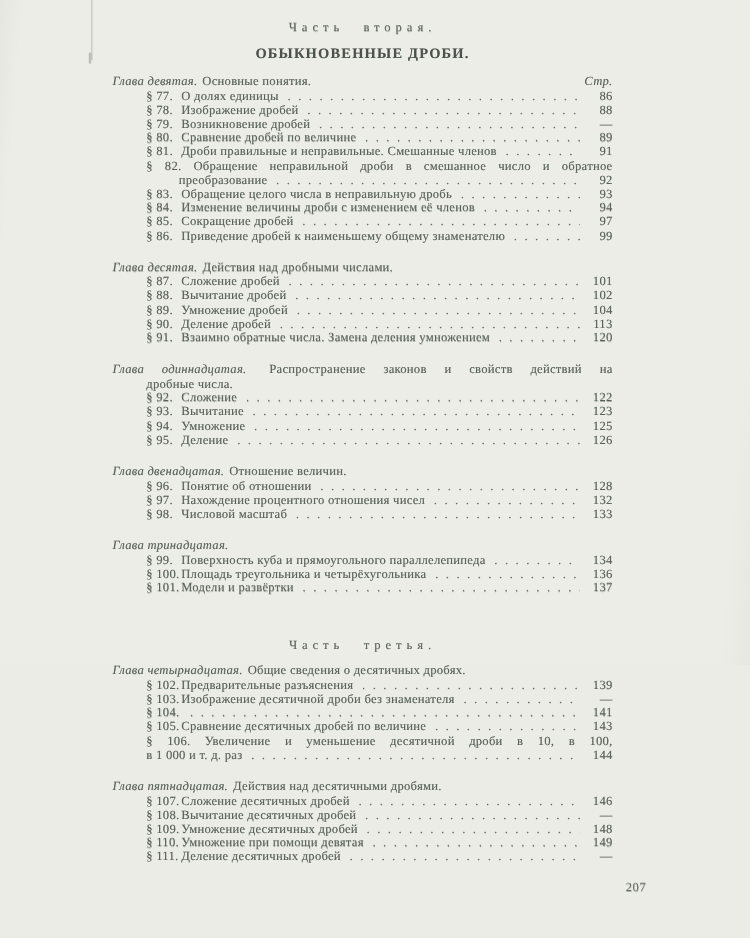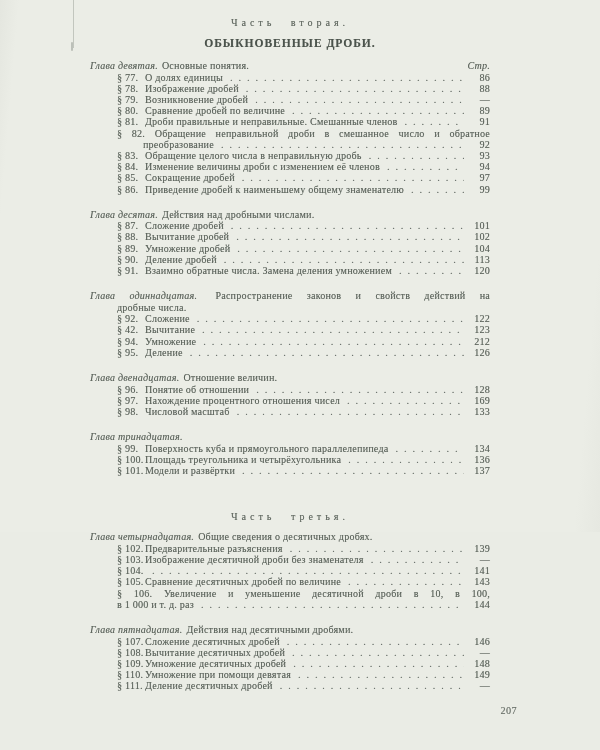--- a/index.html
+++ b/index.html
@@ -208,30 +208,30 @@
           <div class="ch-head jrow"><span class="ch-label">Глава одиннадцатая.</span> <span class="ch-title">Распространение законов и свойств действий на</span></div>
           <div class="ch-head2">дробные числа.</div>
           <div class="entries">
             <div class="entry">
               <span class="e-num">§ 92.</span>
               <span class="e-text">Сложение</span>
               <span class="leader">......................................................................</span>
               <span class="e-page">122</span>
             </div>
             <div class="entry">
-              <span class="e-num">§ 42.</span>
+              <span class="e-num">§ 93.</span>
               <span class="e-text">Вычитание</span>
               <span class="leader">......................................................................</span>
               <span class="e-page">123</span>
             </div>
             <div class="entry">
               <span class="e-num">§ 94.</span>
               <span class="e-text">Умножение</span>
               <span class="leader">......................................................................</span>
-              <span class="e-page">212</span>
+              <span class="e-page">125</span>
             </div>
             <div class="entry">
               <span class="e-num">§ 95.</span>
               <span class="e-text">Деление</span>
               <span class="leader">......................................................................</span>
               <span class="e-page">126</span>
             </div>
           </div>
         </div>
         <div class="chapter">
@@ -243,21 +243,21 @@
             <div class="entry">
               <span class="e-num">§ 96.</span>
               <span class="e-text">Понятие об отношении</span>
               <span class="leader">......................................................................</span>
               <span class="e-page">128</span>
             </div>
             <div class="entry">
               <span class="e-num">§ 97.</span>
               <span class="e-text">Нахождение процентного отношения чисел</span>
               <span class="leader">......................................................................</span>
-              <span class="e-page">169</span>
+              <span class="e-page">132</span>
             </div>
             <div class="entry">
               <span class="e-num">§ 98.</span>
               <span class="e-text">Числовой масштаб</span>
               <span class="leader">......................................................................</span>
               <span class="e-page">133</span>
             </div>
           </div>
         </div>
         <div class="chapter">

